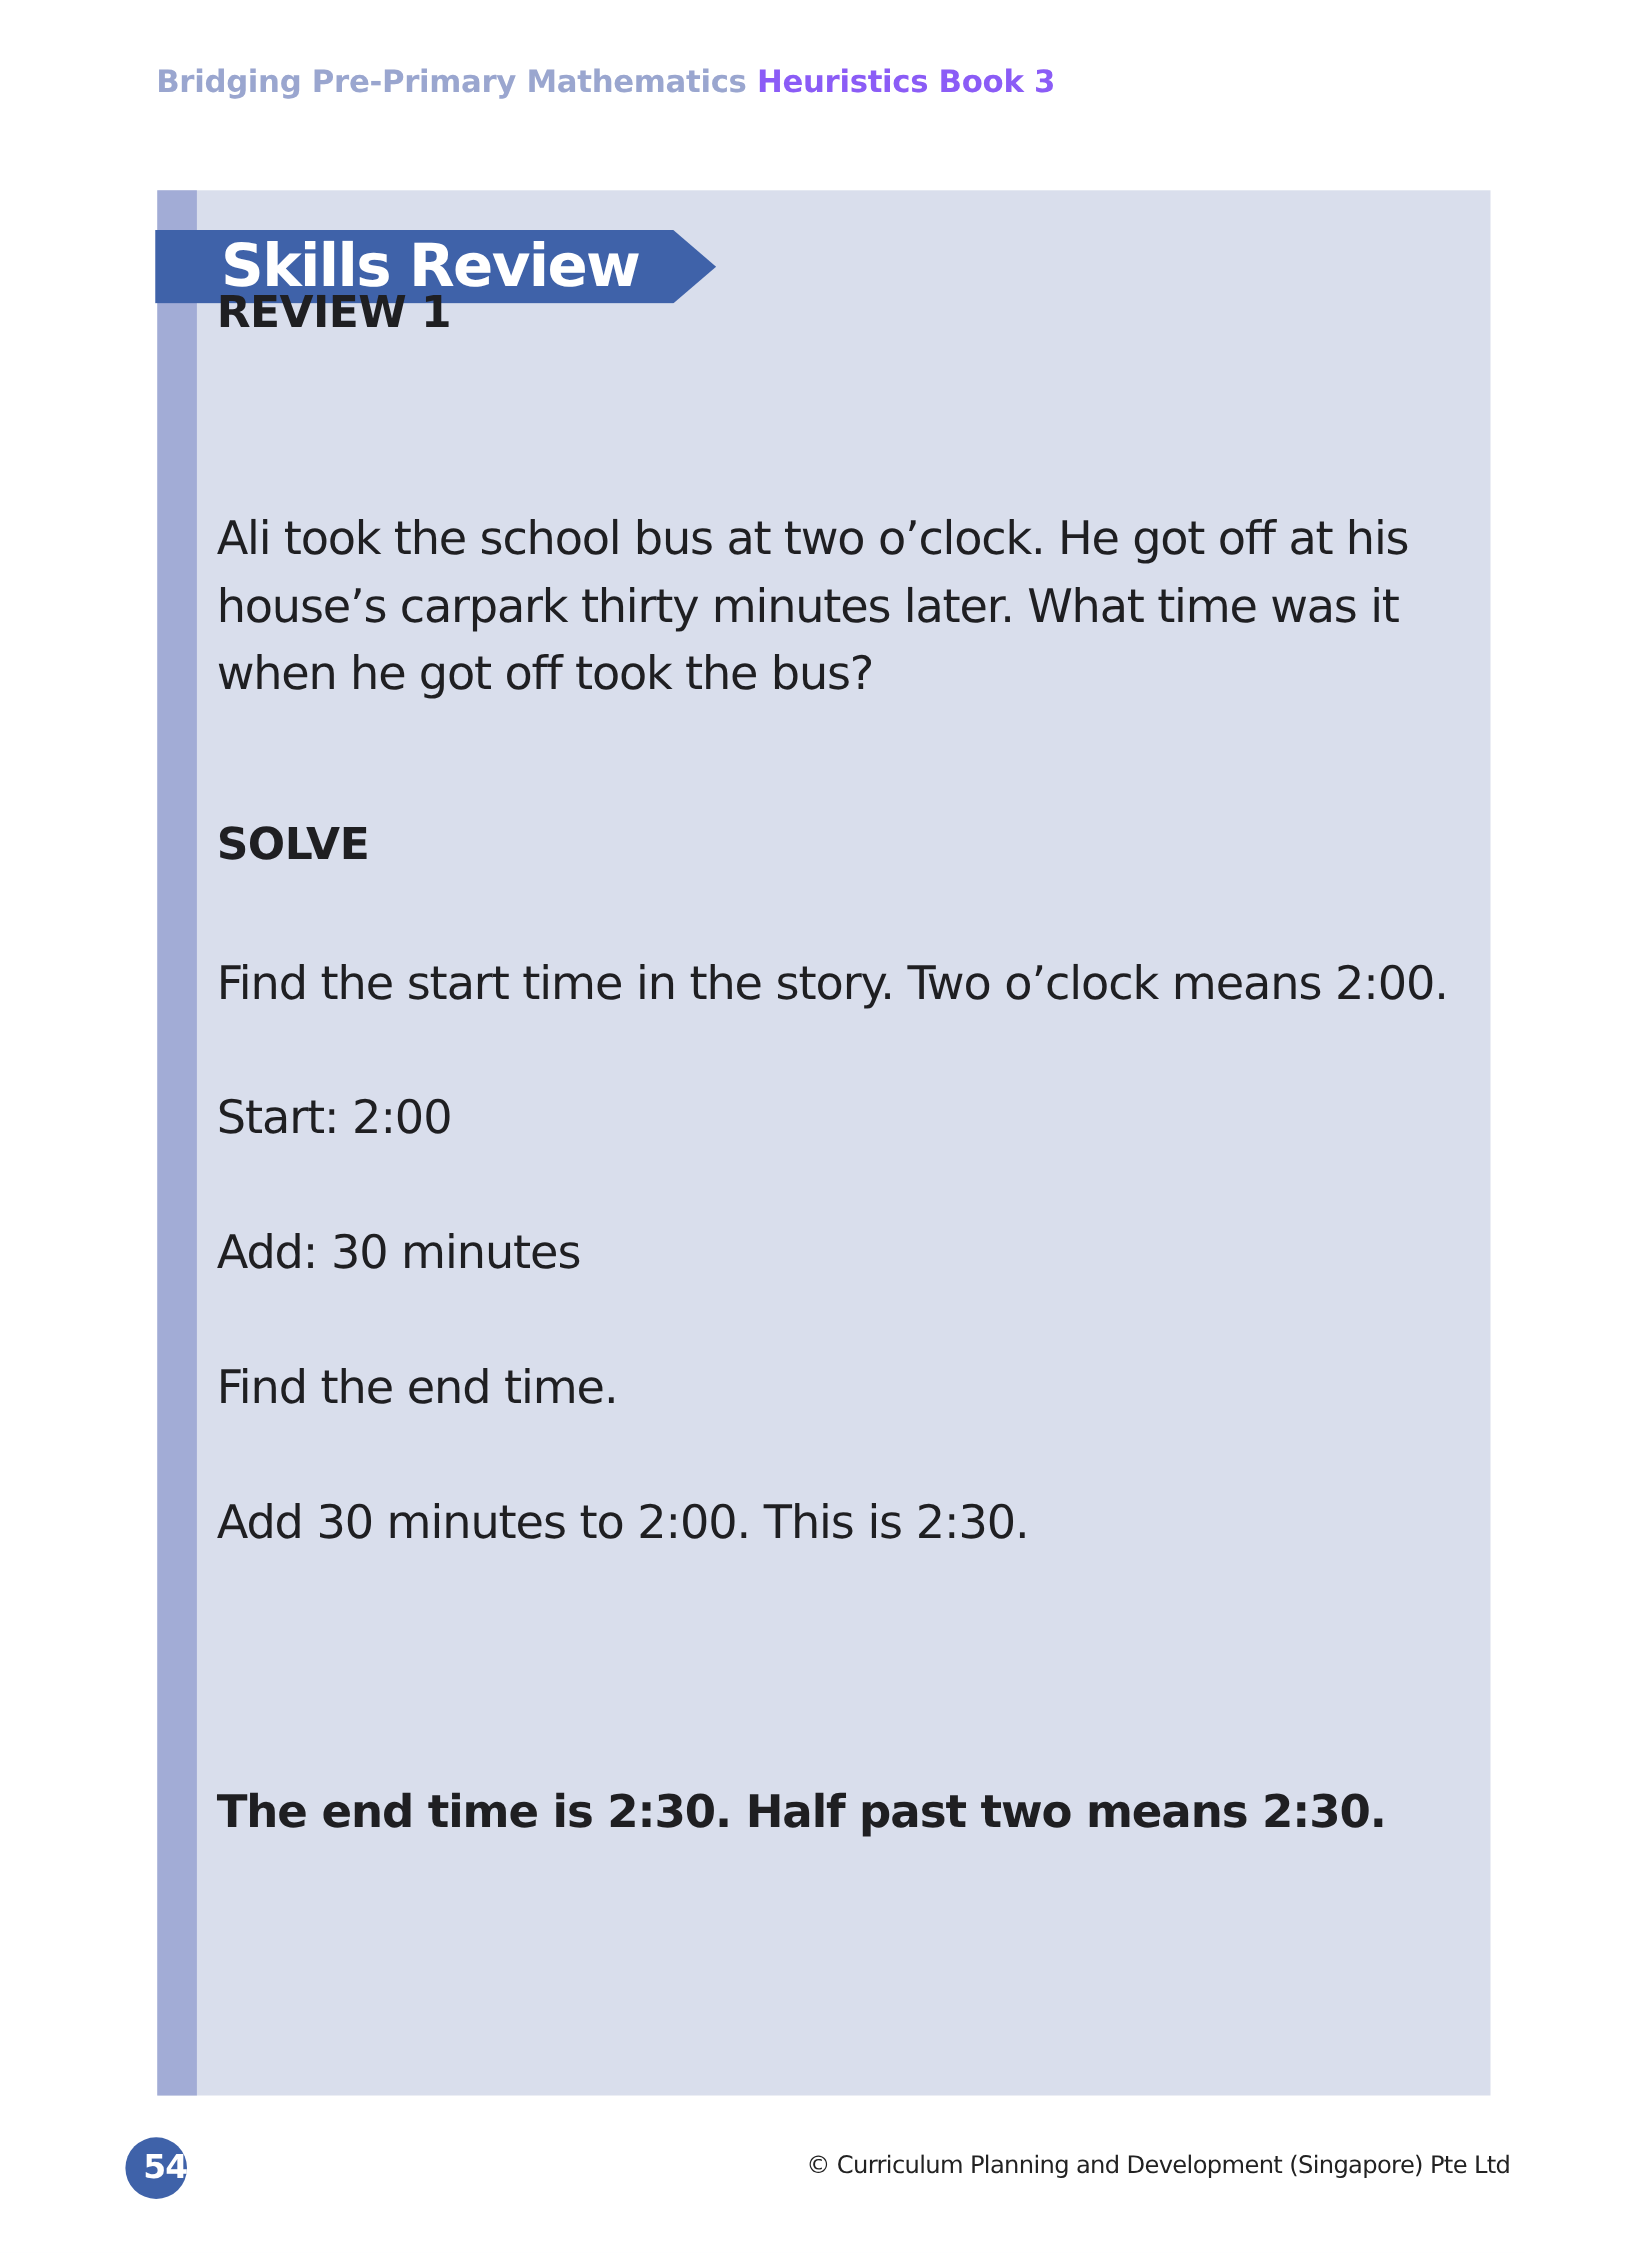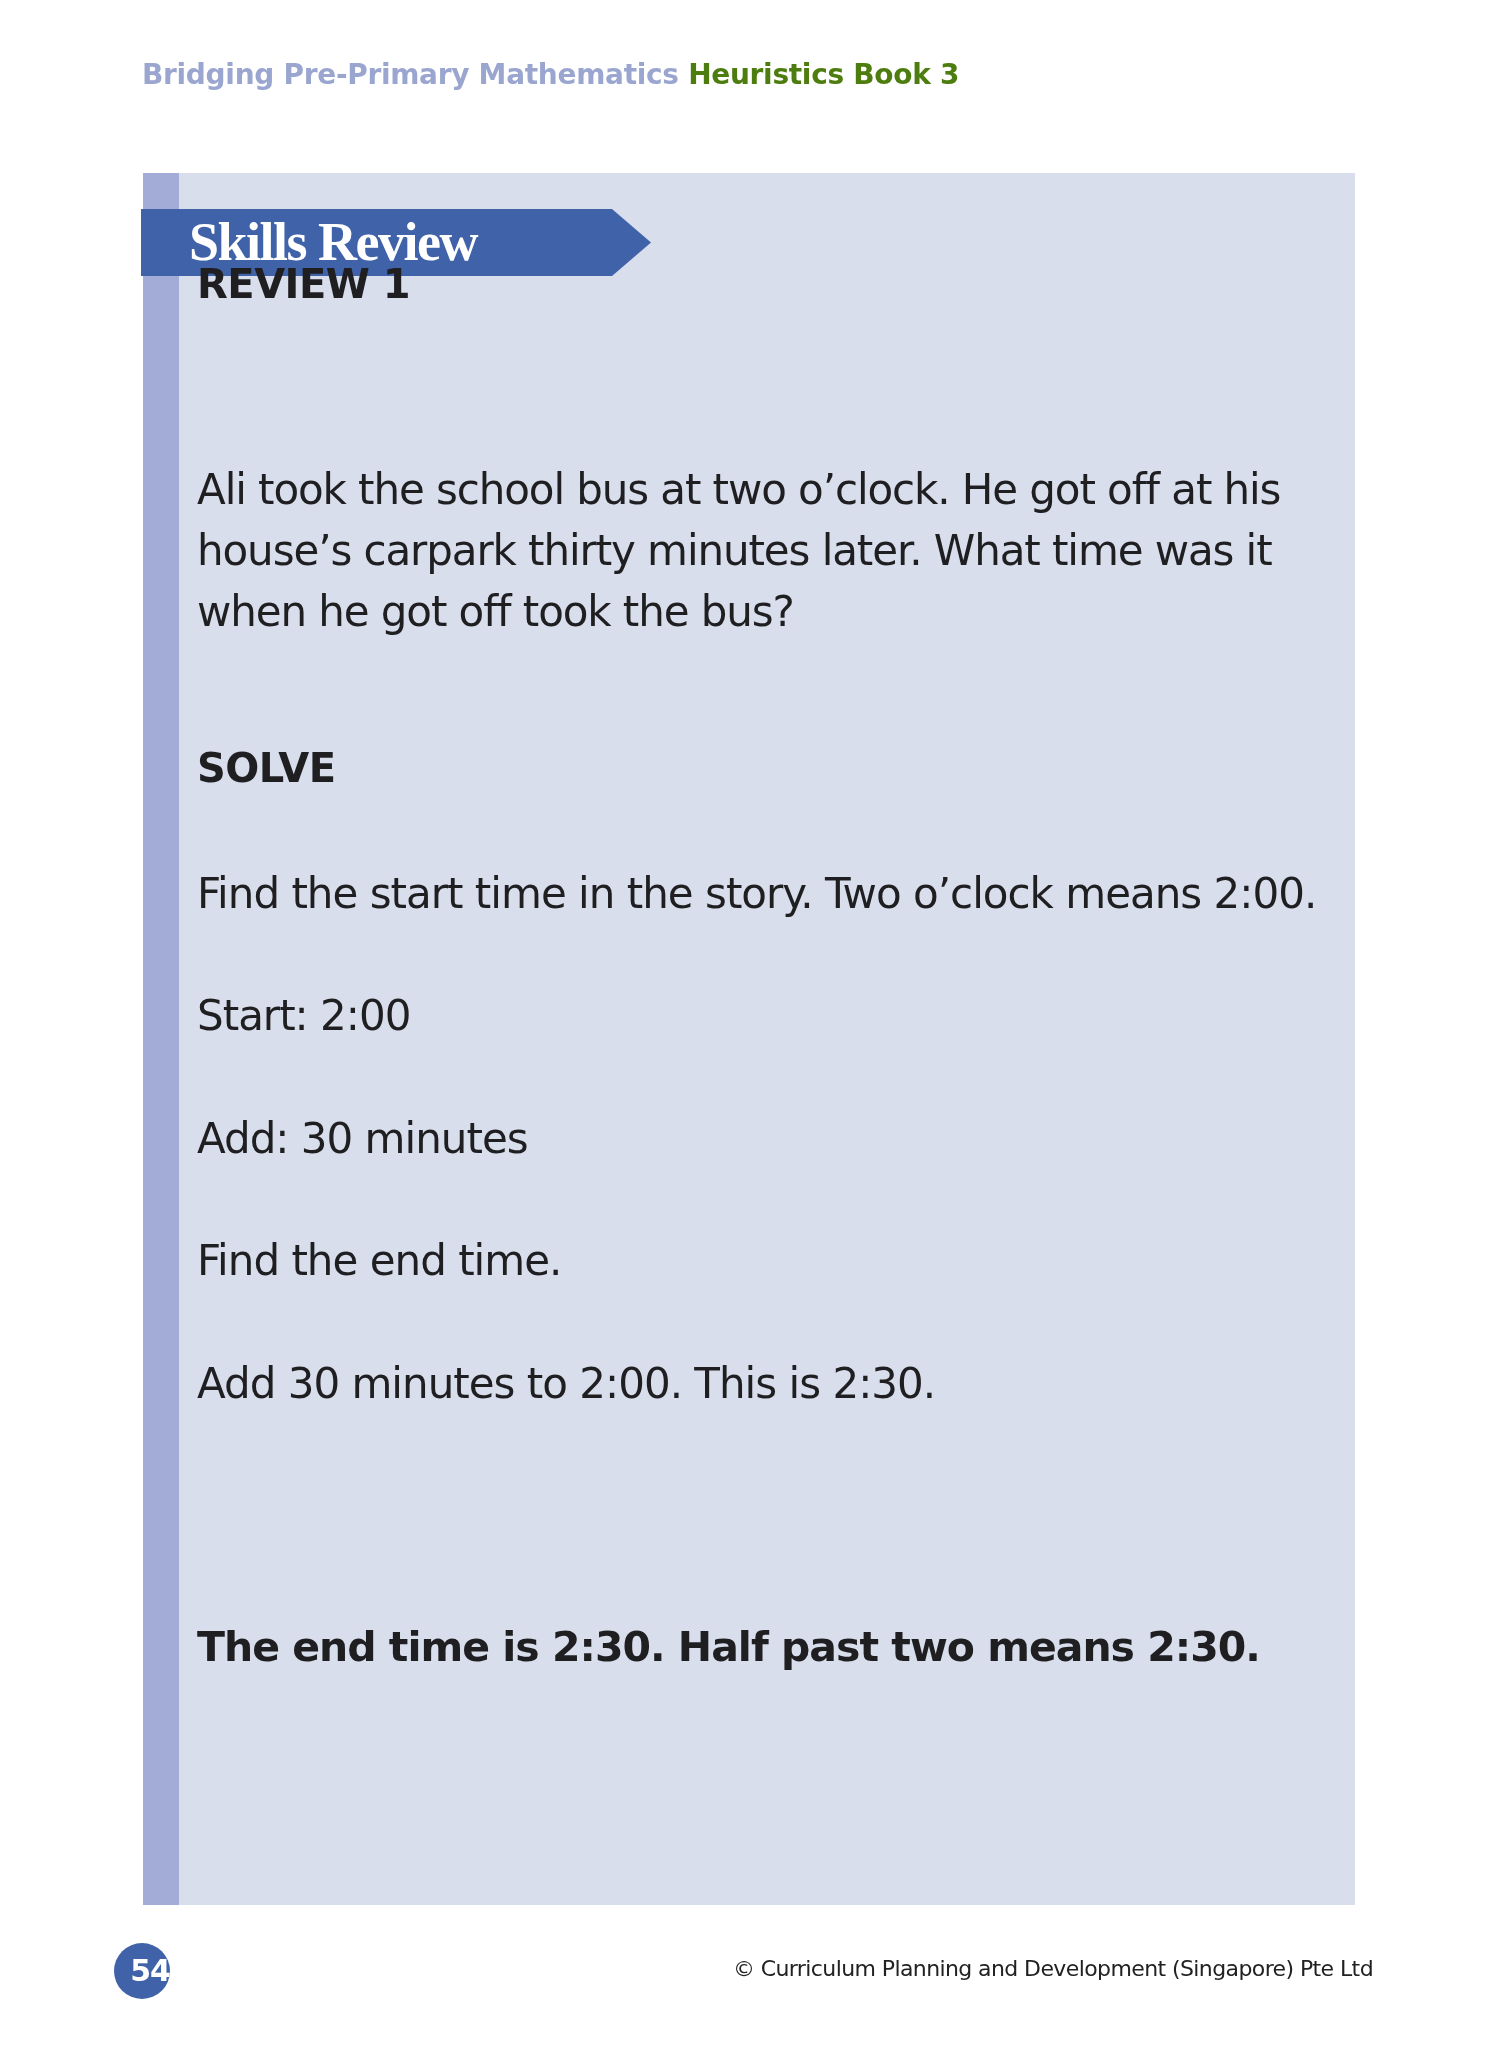--- a/index.html
+++ b/index.html
@@ -6,40 +6,40 @@
     body {
       width: 1497px; height: 2048px; position: relative; overflow: hidden;
       font-family: "DejaVu Sans", "Liberation Sans", sans-serif;
     }
     .running-header {
       position: absolute; left: 142px; top: 58px;
       font-size: 28px; font-weight: bold; letter-spacing: -0.3px;
       white-space: nowrap;
     }
     .running-header .series { color: #9aa6cf; }
-    .running-header .book { color: #4d7c0f; margin-top: 40px; }
+    .running-header .book { color: #8b5cf6; margin-top: 40px; }
 
     .panel {
       position: absolute; left: 143px; top: 173px;
       width: 1212px; height: 1732px;
       background: #d9deec;
     }
     .panel-stripe {
       position: absolute; left: 0; top: 0; width: 36px; height: 100%;
       background: #a2acd6;
     }
     .ribbon {
       position: absolute; left: -2px; top: 36px; height: 67px; width: 510px;
       background: #3f62a9;
       clip-path: polygon(0 0, 471px 0, 510px 50%, 471px 100%, 0 100%);
     }
     .ribbon-text {
-      position: absolute; left: 48px; top: 2px;
+      position: absolute; left: 60px; top: 2px;
       color: #ffffff; font-weight: bold; font-size: 54px; letter-spacing: -1.5px;
-      line-height: 62px; white-space: nowrap; font-family: Liberation Serif, serif;
+      line-height: 62px; white-space: nowrap;
     }
     .heading {
       position: absolute; left: 54px;
       font-weight: bold; font-size: 40px; color: #1f1f22; letter-spacing: -0.5px;
     }
     .body-text {
       position: absolute; left: 54px;
       font-size: 42px; color: #1f1f22; letter-spacing: -1px;
       white-space: nowrap;
     }

